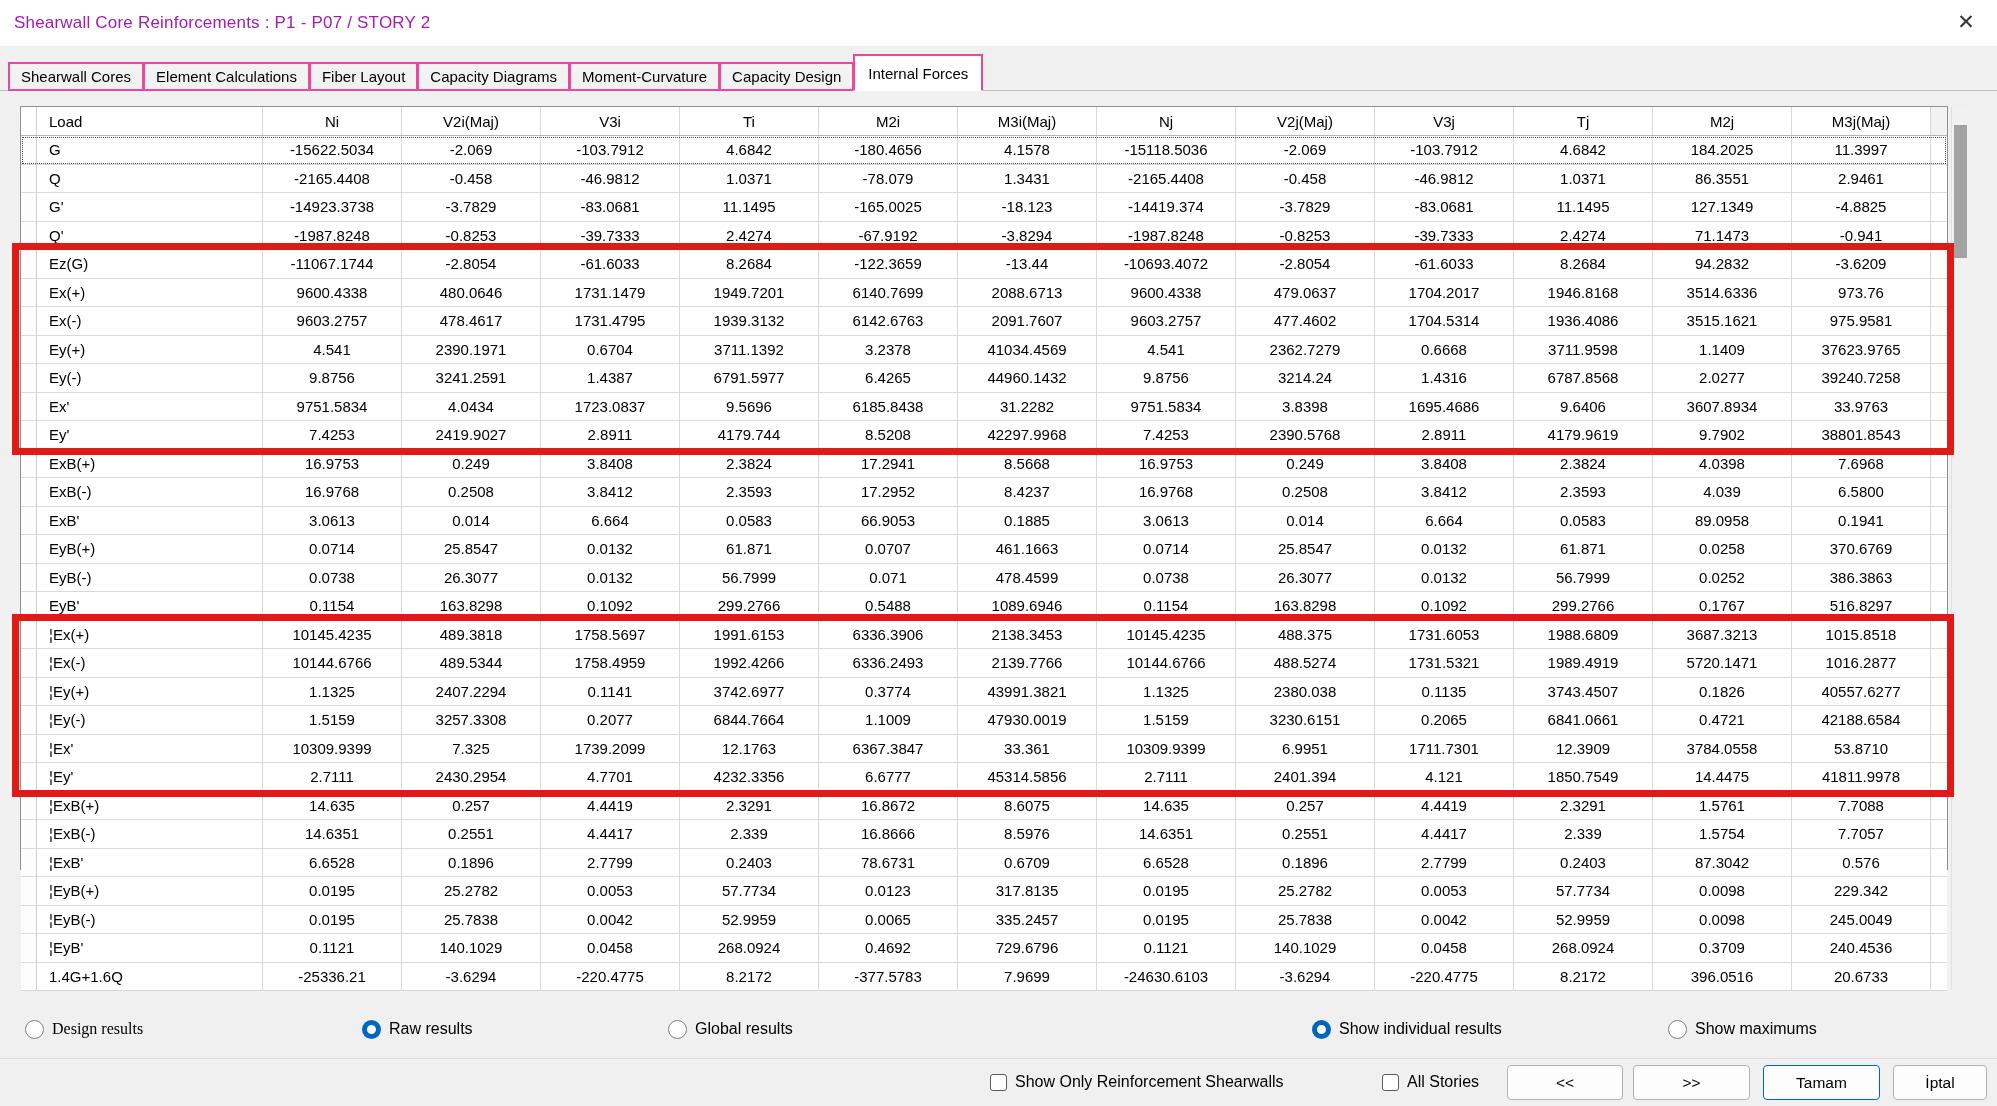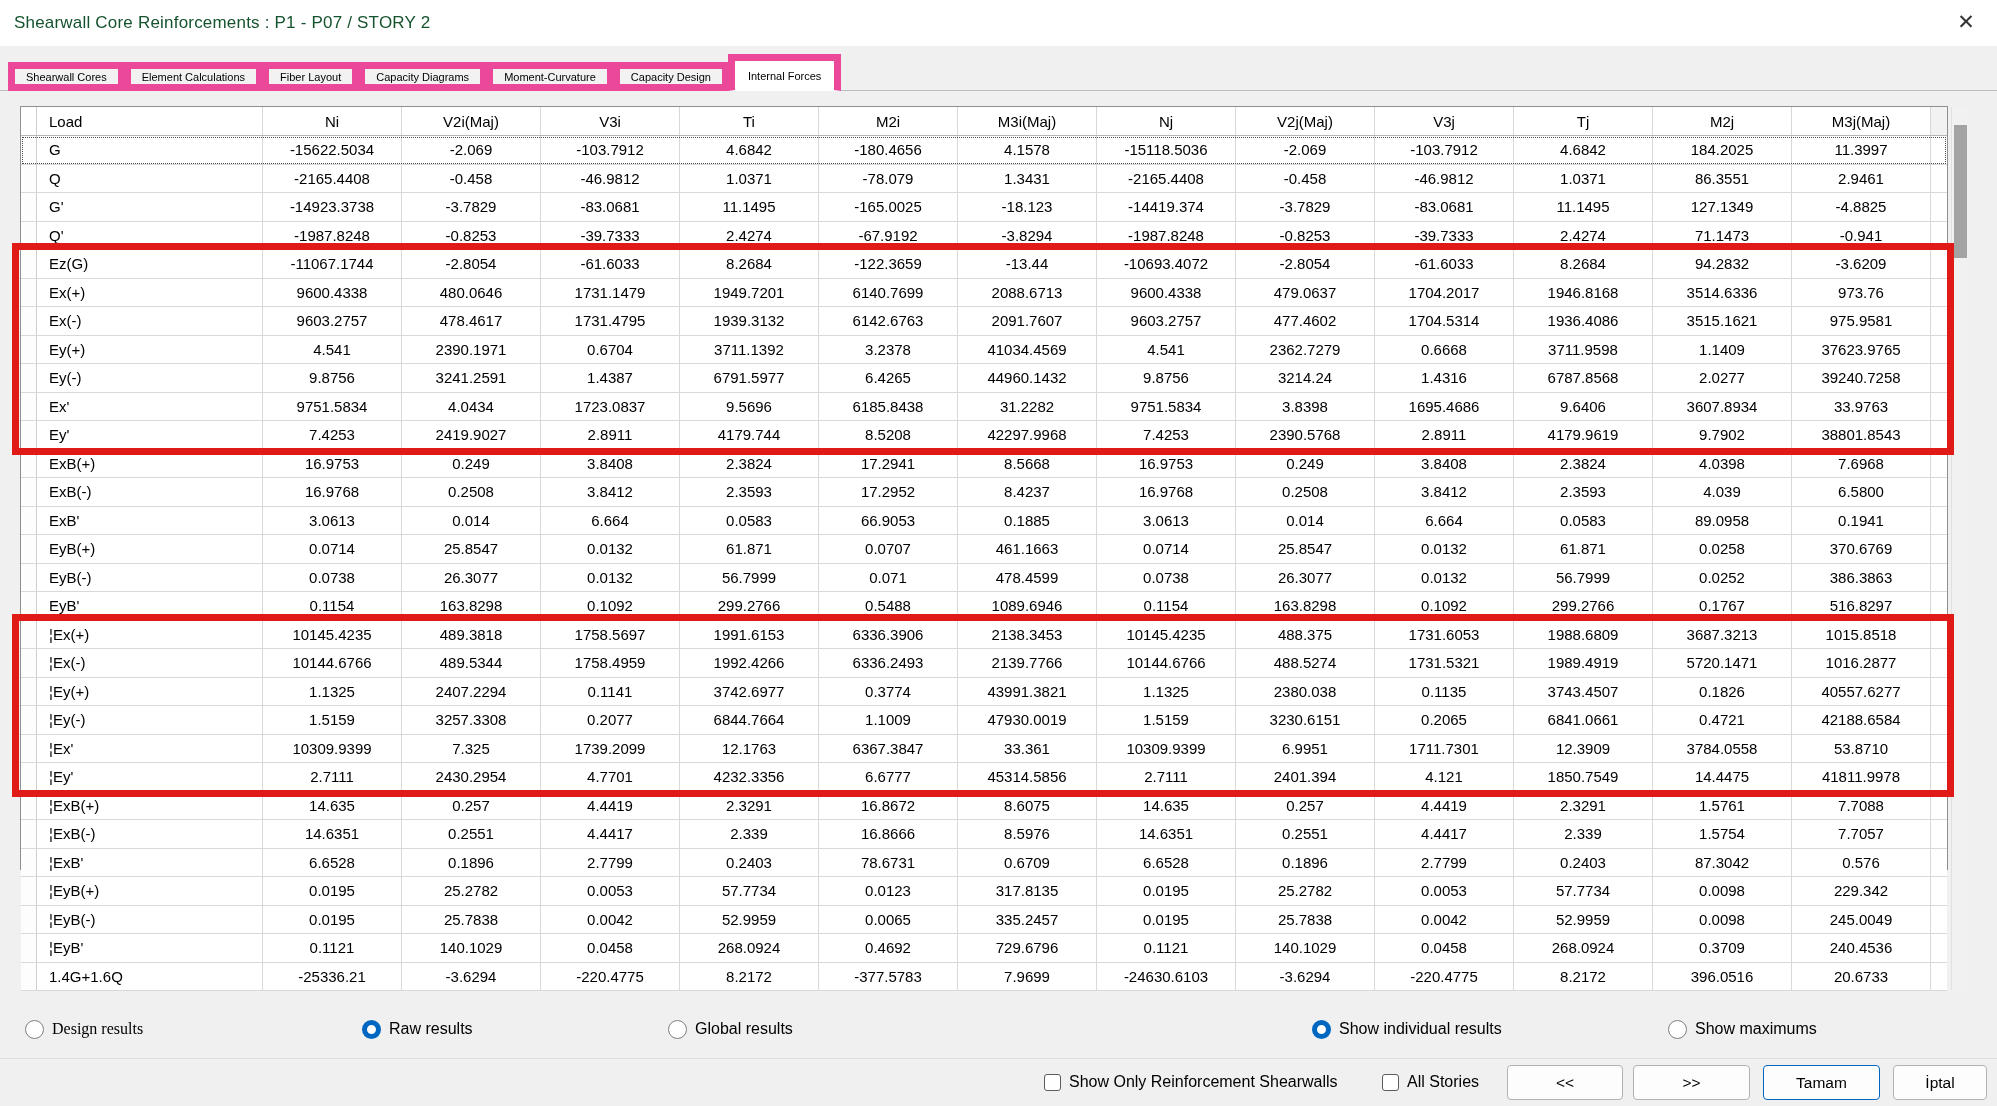--- a/index.html
+++ b/index.html
@@ -6,32 +6,32 @@
   html,body { width:1997px; height:1106px; }
   body {
     font-family:"Liberation Sans", sans-serif;
     background:#f0f0f0; color:#000; overflow:hidden; position:relative;
   }
   
   .titlebar {
     position:absolute; left:0; top:0; width:1997px; height:46px;
     background:#ffffff; display:flex; align-items:center;
   }
-  .title { font-size:17px; color:#14532d; padding-left:14px; letter-spacing:.2px; }
+  .title { font-size:17px; color:#a21caf; padding-left:14px; letter-spacing:.2px; }
   .close-btn {
     position:absolute; right:14px; top:6px; width:34px; height:32px;
     display:flex; align-items:center; justify-content:center;
     font-size:21px; color:#333; cursor:default;
   }
   
   .tabline { position:absolute; left:0; top:90px; width:1997px; height:1px; background:#bdbdbd; }
   .tabstrip { position:absolute; left:9px; top:58px; height:33px; display:flex; align-items:flex-end; z-index:2; }
   .tab {
     height:29px; padding:0 11px; display:flex; align-items:center;
-    font-size:11px; background:#f2f2f2; border:7px solid #ec4899; margin-left:-1px;
+    font-size:15px; background:#f2f2f2; border:2px solid #ec4899; margin-left:-1px;
     white-space:nowrap;
   }
   .tab.active {
     height:37px; background:#ffffff; border-bottom:1px solid #ffffff;
     position:relative; z-index:3; padding:0 13px;
   }
   
   .grid {
     position:absolute; left:20px; top:106px; width:1928px; height:764px;
     background:#ffffff; border:1px solid #8f8f8f;
@@ -651,21 +651,21 @@
       <span class="lbl">Show individual results</span>
     </div>
     <div class="radio-item" style="left: 1668px;">
       <span class="rdot"></span>
       <span class="lbl">Show maximums</span>
     </div>
   </div>
 
 <div class="divider"></div>
 <div class="footer" id="footer">
-    <div class="chk-item" style="left: 1044px;">
+    <div class="chk-item" style="left: 990px;">
       <span class="cbox"></span>
       <span class="lbl">Show Only Reinforcement Shearwalls</span>
     </div>
     <div class="chk-item" style="left: 1382px;">
       <span class="cbox"></span>
       <span class="lbl">All Stories</span>
     </div>
     <div class="btn" style="left: 1507px; width: 116px;">&lt;&lt;</div>
     <div class="btn" style="left: 1633px; width: 117px;">&gt;&gt;</div>
     <div class="btn default" style="left: 1763px; width: 117px;">Tamam</div>

